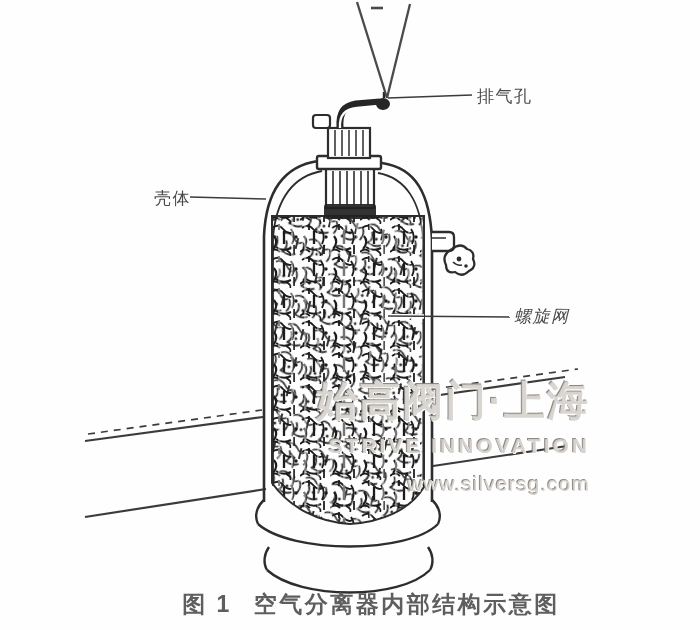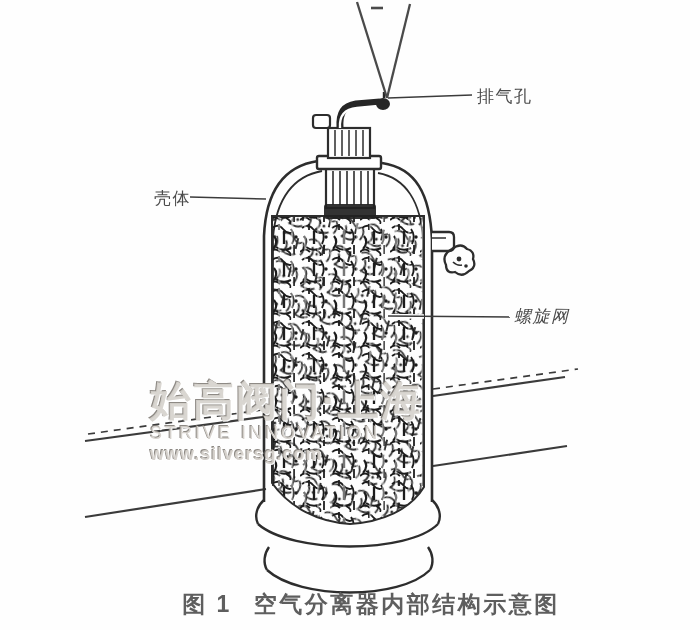--- a/index.html
+++ b/index.html
@@ -18,41 +18,41 @@
     white-space:nowrap;
     font-weight:500;
     text-align:center;
   }
   .label-shell{left:154px;top:187px;}
   .label-vent{left:477px;top:85px;}
   .label-mesh{left:514px;top:305px;font-style:italic;}
   .watermark{
     position:absolute;
     left:150px;top:380px;width:440px;
-    text-align:left;
+    text-align:right;
     line-height:1.05;
     pointer-events:none;
     z-index:5;
   }
   .wm-cn{
     font-size:41px;font-weight:700;letter-spacing:2px;
     color:rgba(214,210,205,0.92);
     text-shadow:1px 1px 0 rgba(255,255,255,0.95),-1px -1px 0 rgba(122,118,112,0.85),1px -1px 0 rgba(255,255,255,0.5);
   }
   .wm-en{
-    font-size:18px;font-weight:400;letter-spacing:3px;
+    font-size:21px;font-weight:700;letter-spacing:3px;
     color:rgba(210,206,201,0.92);
     text-shadow:1px 1px 0 rgba(255,255,255,0.95),-1px -1px 0 rgba(122,118,112,0.85);
-    margin-top:1px;
+    margin-top:12px;
   }
   .wm-url{
-    font-size:18px;font-weight:700;letter-spacing:1px;
+    font-size:21px;font-weight:400;letter-spacing:1px;
     color:rgba(210,206,201,0.92);
     text-shadow:1px 1px 0 rgba(255,255,255,0.95),-1px -1px 0 rgba(122,118,112,0.85);
-    margin-top:2px;
+    margin-top:16px;
   }
   .caption{
     position:absolute;left:0;top:589px;width:700px;
     text-align:center;
     font-size:23px;font-weight:700;
     color:#5e5e5e;
     letter-spacing:2.5px;
     z-index:6;
     margin-left:21px;
   }

